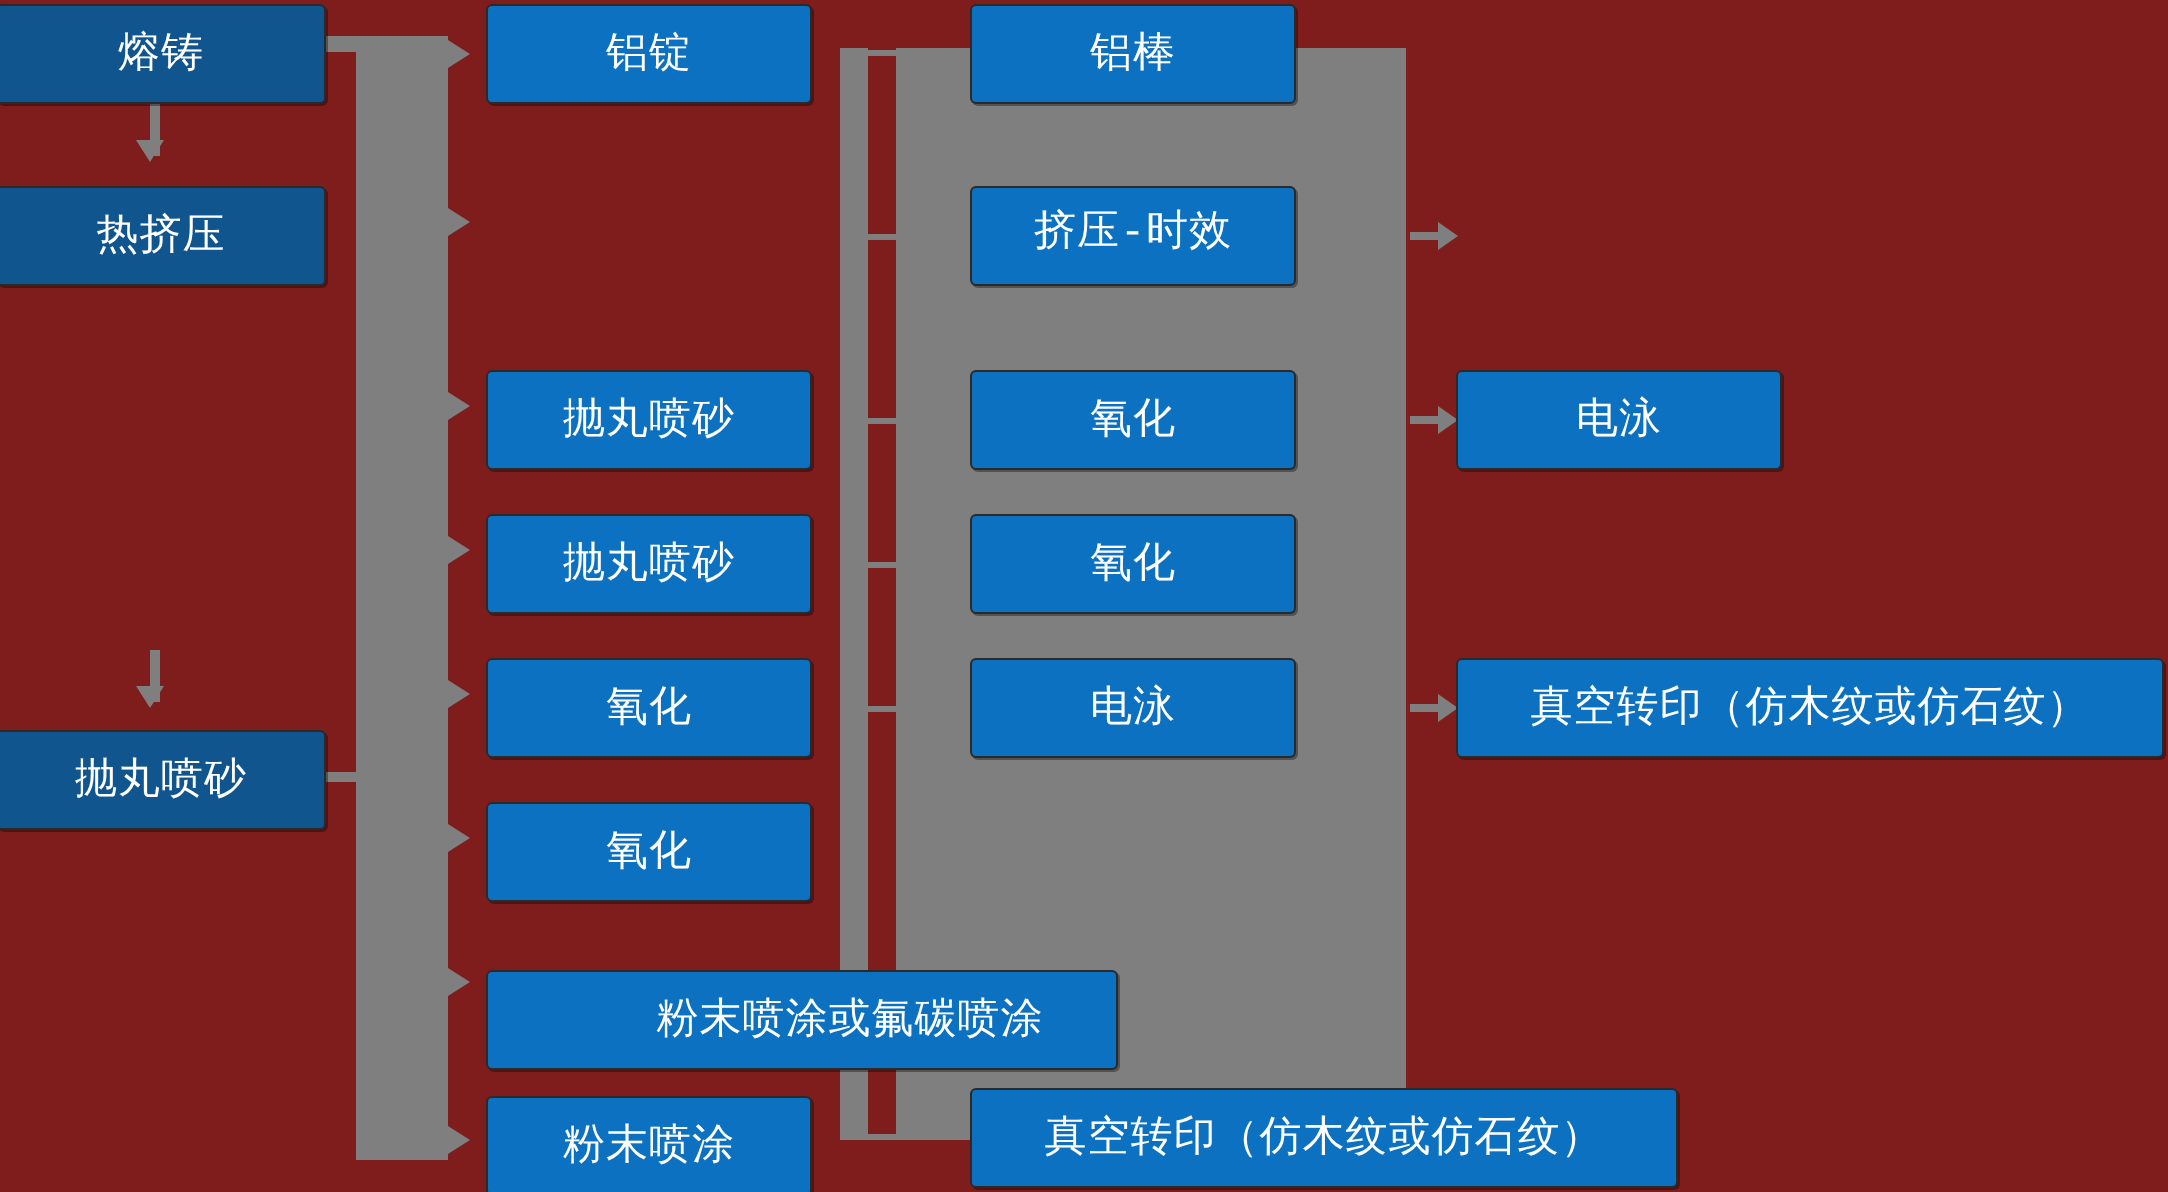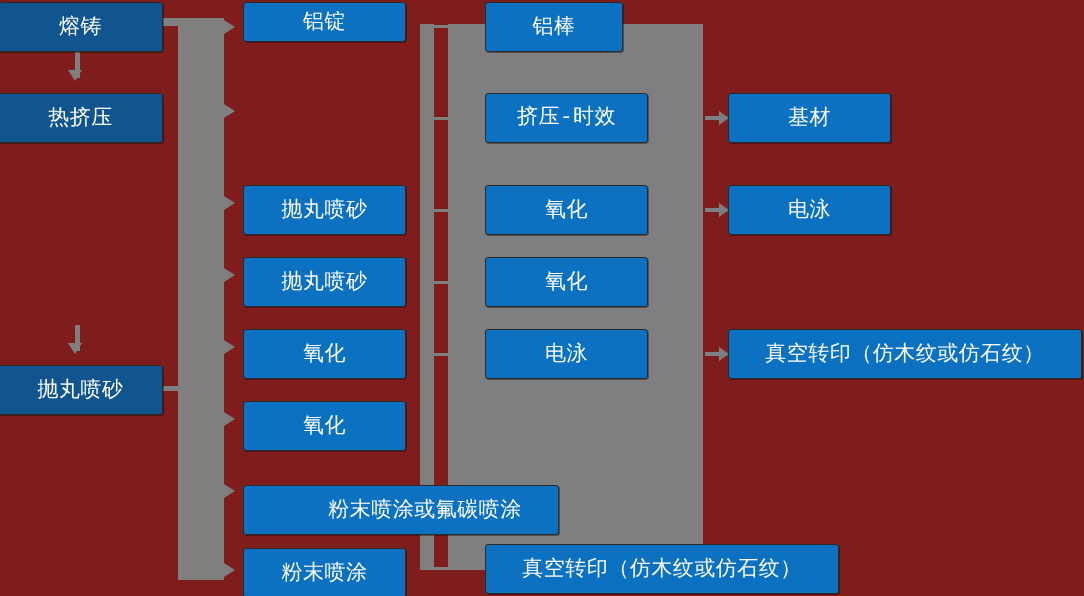--- a/index.html
+++ b/index.html
@@ -124,21 +124,21 @@
   <div class="node dark" style="left:-2px; top:2px; width:165px; height:50px;">
     <span>熔铸</span>
   </div>
   <div class="node dark" style="left:-2px; top:93px; width:165px; height:50px;">
     <span>热挤压</span>
   </div>
   <div class="node dark" style="left:-2px; top:365px; width:165px; height:50px;">
     <span>抛丸喷砂</span>
   </div>
 
-  <div class="node light" style="left:243px; top:2px; width:163px; height:40px;">
+  <div class="node light" style="left:243px; top:2px; width:163px; height:50px;">
     <span>铝锭</span>
   </div>
   <div class="node light" style="left:243px; top:185px; width:163px; height:50px;">
     <span>抛丸喷砂</span>
   </div>
   <div class="node light" style="left:243px; top:257px; width:163px; height:50px;">
     <span>抛丸喷砂</span>
   </div>
   <div class="node light" style="left:243px; top:329px; width:163px; height:50px;">
     <span>氧化</span>
@@ -146,42 +146,39 @@
   <div class="node light" style="left:243px; top:401px; width:163px; height:50px;">
     <span>氧化</span>
   </div>
   <div class="node light" style="left:243px; top:485px; width:316px; height:50px;padding-left:48px;">
     <span>粉末喷涂或氟碳喷涂</span>
   </div>
   <div class="node light" style="left:243px; top:548px; width:163px; height:50px;">
     <span>粉末喷涂</span>
   </div>
 
-  <div class="node light" style="left:485px; top:2px; width:138px; height:50px;">
+  <div class="node light" style="left:485px; top:2px; width:163px; height:50px;">
     <span>铝棒</span>
   </div>
   <div class="node light" style="left:485px; top:93px; width:163px; height:50px;font-family:Liberation Mono, monospace;">
     <span>挤压-时效</span>
   </div>
   <div class="node light" style="left:485px; top:185px; width:163px; height:50px;">
     <span>氧化</span>
   </div>
   <div class="node light" style="left:485px; top:257px; width:163px; height:50px;">
     <span>氧化</span>
   </div>
   <div class="node light" style="left:485px; top:329px; width:163px; height:50px;">
     <span>电泳</span>
   </div>
   <div class="node light" style="left:485px; top:544px; width:354px; height:50px;">
     <span>真空转印（仿木纹或仿石纹）</span>
   </div>
 
-  <div class="node light" style="left:728px; top:93px; width:163px; height:50px;">
-    <span>基材</span>
-  </div>
   <div class="node light" style="left:728px; top:185px; width:163px; height:50px;">
     <span>电泳</span>
   </div>
   <div class="node light" style="left:728px; top:329px; width:354px; height:50px;">
     <span>真空转印（仿木纹或仿石纹）</span>
   </div>
 
 </div>
 
 </body></html>

